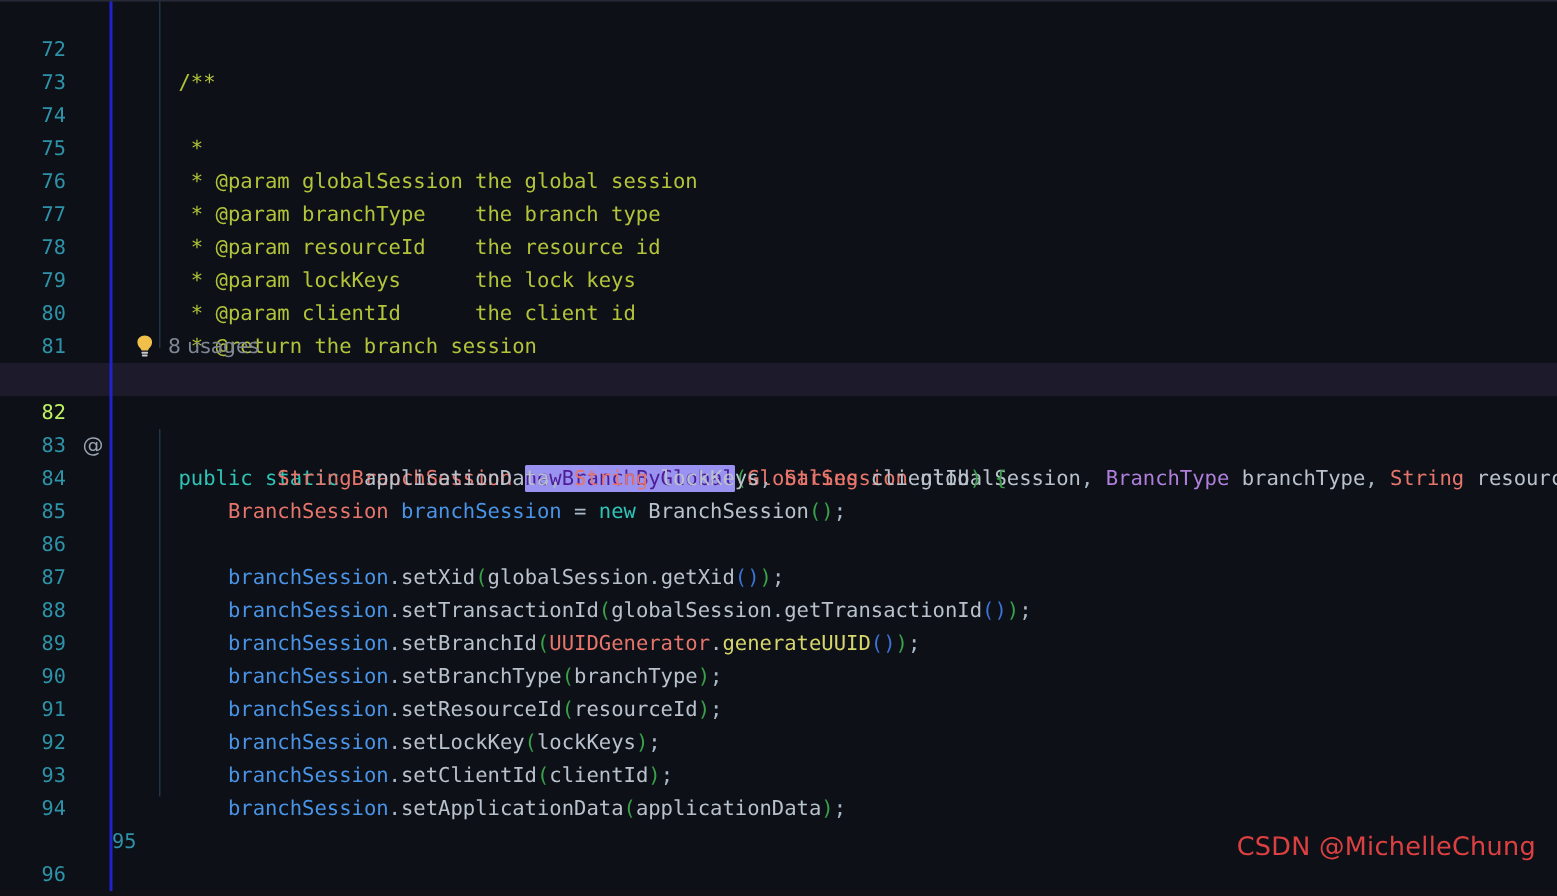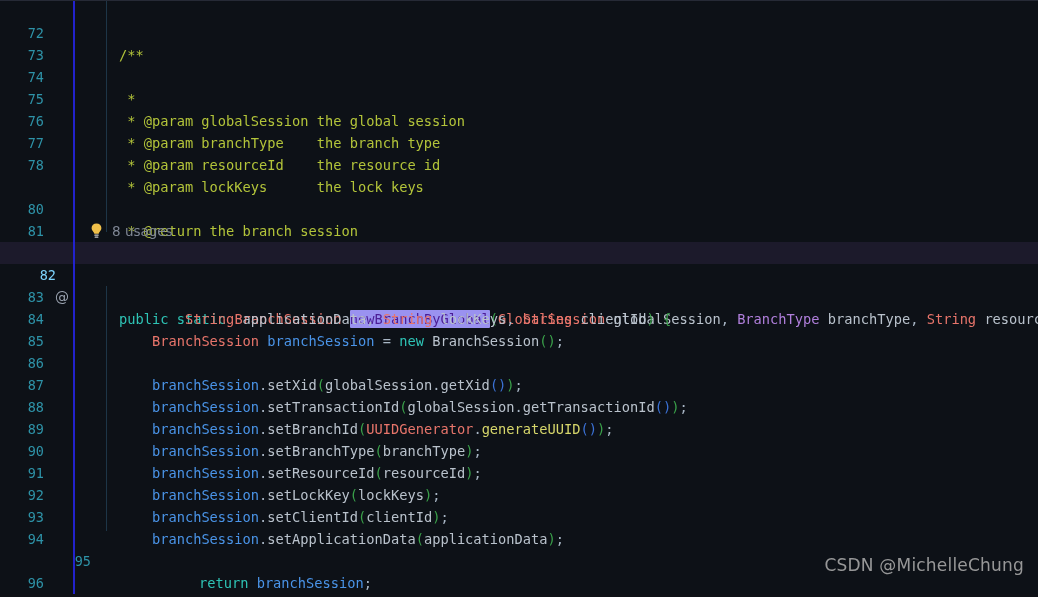--- a/index.html
+++ b/index.html
@@ -74,21 +74,21 @@
   }
   .lineno {
     position: absolute;
     left: 0;
     width: 44px;
     text-align: right;
     color: #2e93a8;
     font-size: 13.5px;
     font-family: "DejaVu Sans Mono", monospace;
   }
-  .row.current .lineno { color: #7dd3fc; margin-left: 12px; }
+  .row.current .lineno { color: #bef264; }
 
   .annot-at {
     position: absolute;
     left: 53px;
     width: 18px;
     text-align: center;
     color: #9aa3b0;
     font-size: 14px;
     font-family: "DejaVu Sans", sans-serif;
   }
@@ -146,21 +146,21 @@
     color: #4c1d95;
     border-radius: 1px;
     padding: 1px 0;
   }
 
   
   #watermark {
     position: absolute;
     right: 14px;
     bottom: 19px;
-    color: #a3a3a3;
+    color: #ef4444;
     font-size: 17px;
     font-family: "DejaVu Sans", sans-serif;
     letter-spacing: 0.2px;
     z-index: 8;
     opacity: 0.92;
   }
 </style>
 </head>
 <body>
 
@@ -201,20 +201,24 @@
   <div class="row" style="top:110px;">
     <span class="lineno">77</span>
     <span class="code"><span class="cmt">     * @param resourceId    the resource id</span></span>
   </div>
 
   <div class="row" style="top:132px;">
     <span class="lineno">78</span>
     <span class="code"><span class="cmt">     * @param lockKeys      the lock keys</span></span>
   </div>
 
+  <div class="row" style="top:154px;">
+    <span class="lineno">79</span>
+    <span class="code"><span class="cmt">     * @param clientId      the client id</span></span>
+  </div>
 
   <div class="row" style="top:176px;">
     <span class="lineno">80</span>
     <span class="code"><span class="cmt">     * @return the branch session</span></span>
   </div>
 
   <div class="row" style="top:198px;">
     <span class="lineno">81</span>
     <span class="code"><span class="cmt">     */</span></span>
   </div>
@@ -291,21 +295,20 @@
     <span class="code"><span class="punc">        </span><span class="fld">branchSession</span><span class="punc">.</span><span class="mth">setApplicationData</span><span class="p1">(</span><span class="param">applicationData</span><span class="p1">)</span><span class="punc">;</span></span>
   </div>
 
   <div class="row" style="top:506px;">
     <span class="lineno">94</span>
     <span class="code"></span>
   </div>
 
   <div class="row" style="top:528px;margin-left:47px;">
     <span class="lineno">95</span>
-    <span class="code"><span class="punc">        </span><span class="kw">return</span><span class="punc"> </span><span class="fld">branchSession</span><span class="punc">;</span></span>
   </div>
 
   <div class="row" style="top:550px;">
     <span class="lineno">96</span>
     <span class="code"></span>
   </div>
 
   <div class="row" style="top:572px;">
     <span class="lineno">97</span>
     <span class="code"></span>

